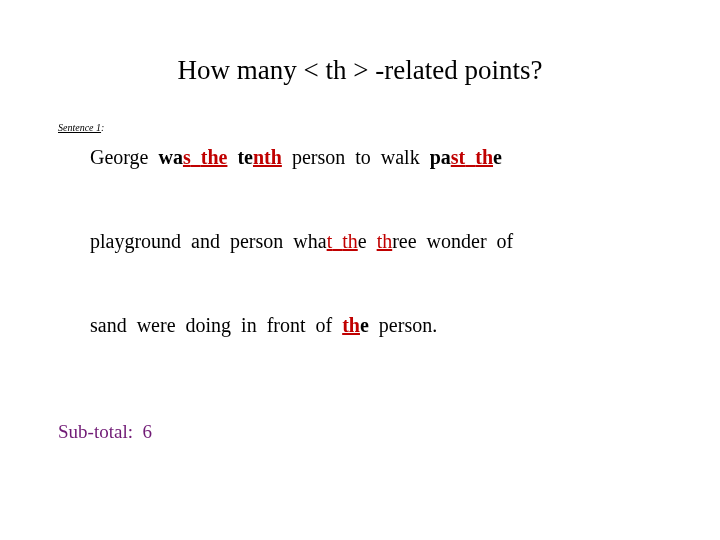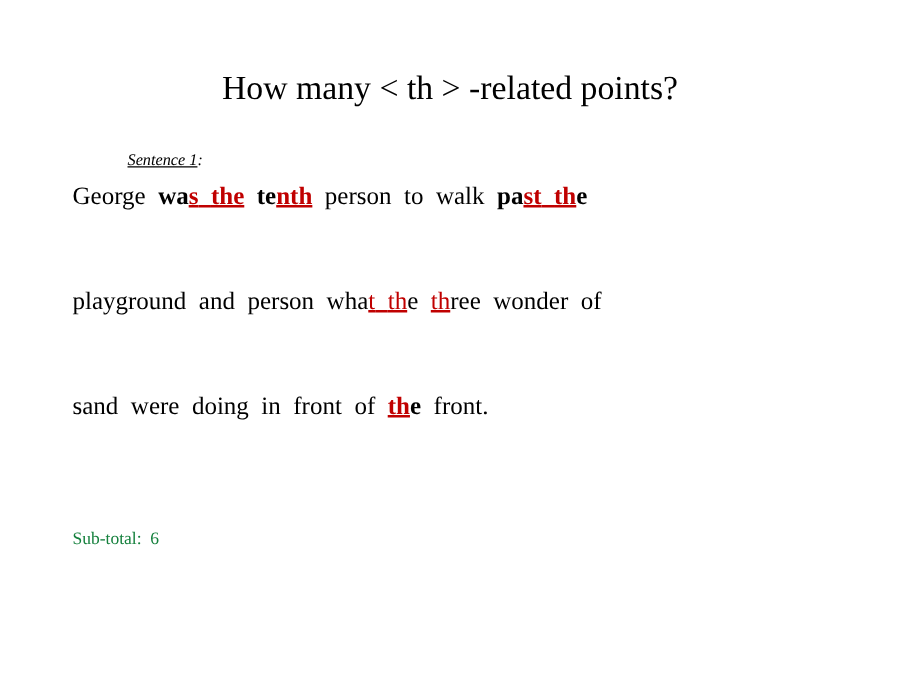--- a/index.html
+++ b/index.html
@@ -39,43 +39,43 @@
 
   
   #body-block {
     position: absolute;
     left: 58px;
     top: 118px;
     width: 610px;
   }
 
   .sentence-label {
-    font-size: 13px;
+    font-size: 10px;
     line-height: 20px;
     font-style: italic;
     margin-bottom: 6px;
     white-space: pre;
-    margin-left: 44px;
   }
   .sentence-label .lbl {
     text-decoration: underline;
   }
   .sentence-label .colon {
     text-decoration: none;
     font-style: italic;
   }
 
   .sline {
     font-size: 20px;
     line-height: 26px;
     height: 26px;
     margin-bottom: 58px;
     white-space: pre;
     word-spacing: 0;
     color: #000000;
+    margin-left: 32px;
   }
   .sline:last-of-type {
     margin-bottom: 0;
   }
 
   
   .b   { font-weight: bold; }
   .ru  { color: #C00000; text-decoration: underline; text-decoration-color: #C00000; }
 
   
@@ -83,40 +83,40 @@
     text-decoration: underline;
     text-decoration-color: #C00000;
     color: #C00000;
   }
 
   
   #subtotal {
     position: absolute;
     left: 58px;
     top: 420px;
-    font-size: 14px;
+    font-size: 19px;
     line-height: 24px;
     white-space: pre;
-    color: #15803d;
+    color: #701a75;
   }
 </style>
 </head>
 <body>
 
 <div id="slide">
 
   <div id="title">How many &lt; th &gt; -related points?</div>
 
   <div id="body-block">
 
     <div class="sentence-label"><span class="lbl">Sentence 1</span><span class="colon">:</span></div>
 
     <div class="sline"><span>George</span><span>  </span><span class="b">wa</span><span class="b ru">s</span><span class="b gapu">  </span><span class="b ru">the</span><span class="b">  </span><span class="b">te</span><span class="b ru">nth</span><span>  person  to  walk  </span><span class="b">pa</span><span class="b ru">st</span><span class="b gapu">  </span><span class="b ru">th</span><span class="b">e</span></div>
 
     <div class="sline"><span>playground  and  person  wha</span><span class="ru">t</span><span class="gapu">  </span><span class="ru">th</span><span>e</span><span>  </span><span class="ru">th</span><span>ree  wonder  of</span></div>
 
-    <div class="sline"><span>sand  were  doing  in  front  of  </span><span class="b ru">th</span><span class="b">e</span><span>  front.</span></div>
+    <div class="sline"><span>sand  were  doing  in  front  of  </span><span class="b ru">th</span><span class="b">e</span><span>  person.</span></div>
 
   </div>
 
   <div id="subtotal">Sub-total:  6</div>
 
 </div>
 
 </body></html>

